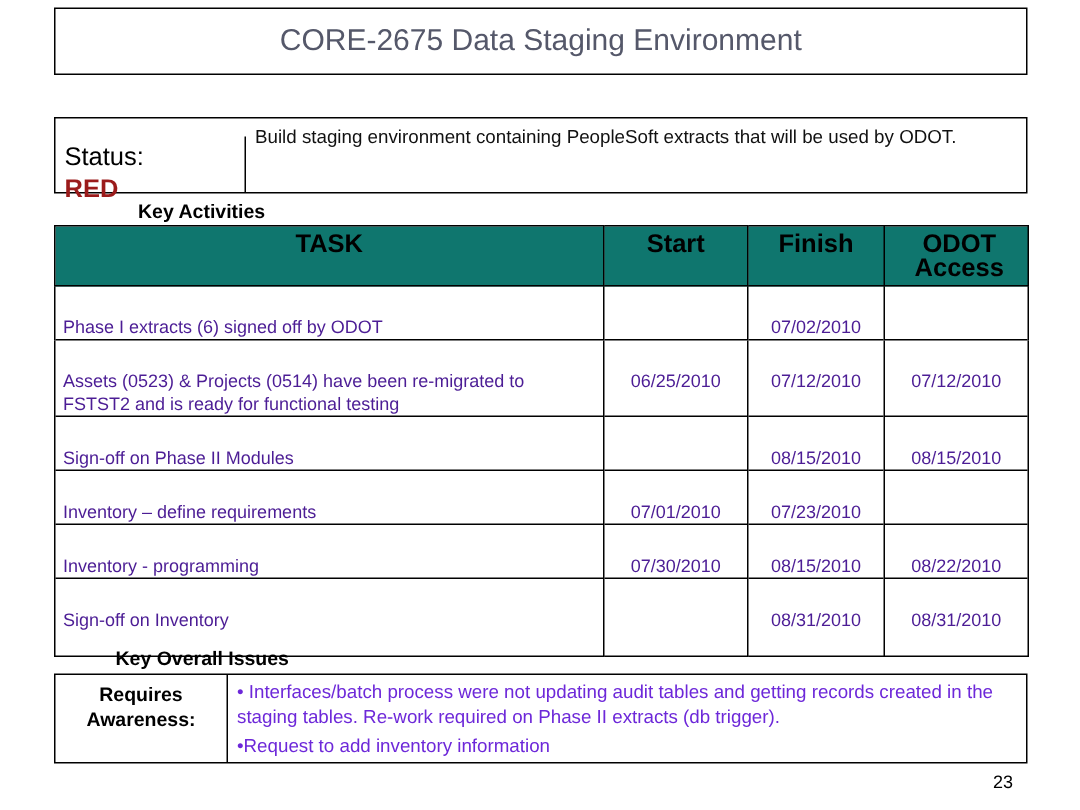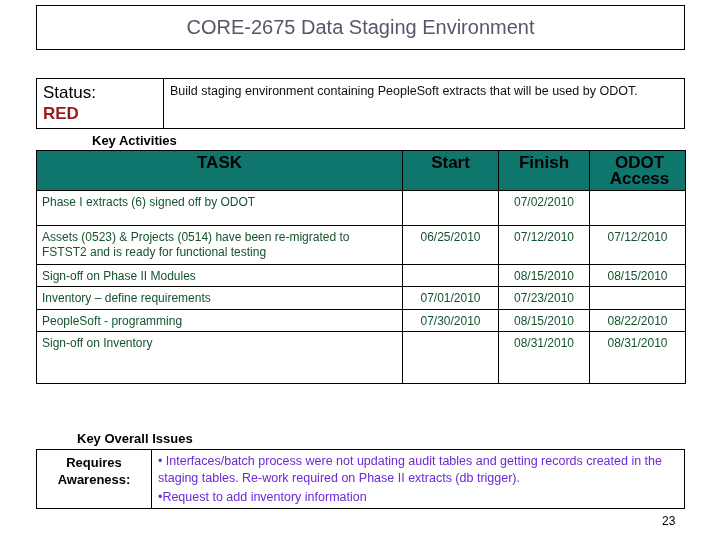--- a/index.html
+++ b/index.html
@@ -3,30 +3,30 @@
 <meta charset="utf-8">
 <style>
   html, body { margin:0; padding:0; }
   body { width:720px; height:540px; background:#ffffff; position:relative; overflow:hidden;
          font-family:"Liberation Sans", sans-serif; color:#000; }
   .abs { position:absolute; box-sizing:border-box; }
   .title-box { left:36px; top:5px; width:649px; height:45px; border:1px solid #000;
                display:flex; align-items:center; justify-content:center; }
   .title-box span { font-size:20px; color:#55586a; }
   .status-box { left:36px; top:78px; width:649px; height:51px; border:1px solid #000; display:flex; }
-  .status-left { width:127px; border-right:1px solid #000; padding:4px 0 0 6px; box-sizing:border-box; }
+  .status-left { width:127px; border-right:1px solid #000; padding:4px 0 0 6px; box-sizing:border-box;margin-top:12px; }
   .status-label { font-size:17px; line-height:20px; display:block; }
   .status-value { font-size:17px; line-height:22px; font-weight:bold; color:#9b1b1b; display:block; }
   .status-desc { flex:1; padding:4px 0 0 6px; font-size:12.5px; line-height:16px; color:#111; }
   .section-label { font-size:13px; font-weight:bold; }
   table.activities { left:36px; top:150px; width:649px; border-collapse:collapse; table-layout:fixed; }
   table.activities th { background:#0f766e; font-size:17px; font-weight:bold; vertical-align:top;
                         padding:4px 2px 0 2px; height:40px; border:1px solid #000; box-sizing:border-box; line-height:16px; }
-  table.activities td { font-size:12px; vertical-align:top; padding:4px 5px 0 5px; line-height:15px;
-                        border-left:1px solid #000; border-right:1px solid #000; color:#14532d; }
+  table.activities td { font-size:12px; vertical-align:top; padding:20px 5px 0 5px; line-height:15px;
+                        border-left:1px solid #000; border-right:1px solid #000; color:#4c1d95; }
   table.activities td.date { text-align:center; padding-left:2px; padding-right:2px; }
   table.activities tr.sep td { border-top:1px solid #000; }
   table.activities tr.last td { border-bottom:1px solid #000; }
   .issues-box { left:36px; top:449px; width:649px; height:60px; border:1px solid #000; display:flex; }
   .issues-left { width:115px; border-right:1px solid #000; text-align:center; font-weight:bold;
                  font-size:13px; line-height:17px; padding-top:4px; box-sizing:border-box; }
   .issues-right { flex:1; padding:3px 0 0 6px; font-size:12.5px; line-height:17px; color:#6d28d9; }
   .issues-right div + div { margin-top:2px; }
   .page-num { left:662px; top:514px; font-size:12px; }
 </style>
@@ -81,21 +81,21 @@
       <td class="date">08/15/2010</td>
       <td class="date">08/15/2010</td>
     </tr>
     <tr class="sep" style="height:23px">
       <td>Inventory – define requirements</td>
       <td class="date">07/01/2010</td>
       <td class="date">07/23/2010</td>
       <td class="date"></td>
     </tr>
     <tr class="sep" style="height:22px">
-      <td>PeopleSoft - programming</td>
+      <td>Inventory - programming</td>
       <td class="date">07/30/2010</td>
       <td class="date">08/15/2010</td>
       <td class="date">08/22/2010</td>
     </tr>
     <tr class="sep last" style="height:52px">
       <td>Sign-off on Inventory</td>
       <td class="date"></td>
       <td class="date">08/31/2010</td>
       <td class="date">08/31/2010</td>
     </tr>

